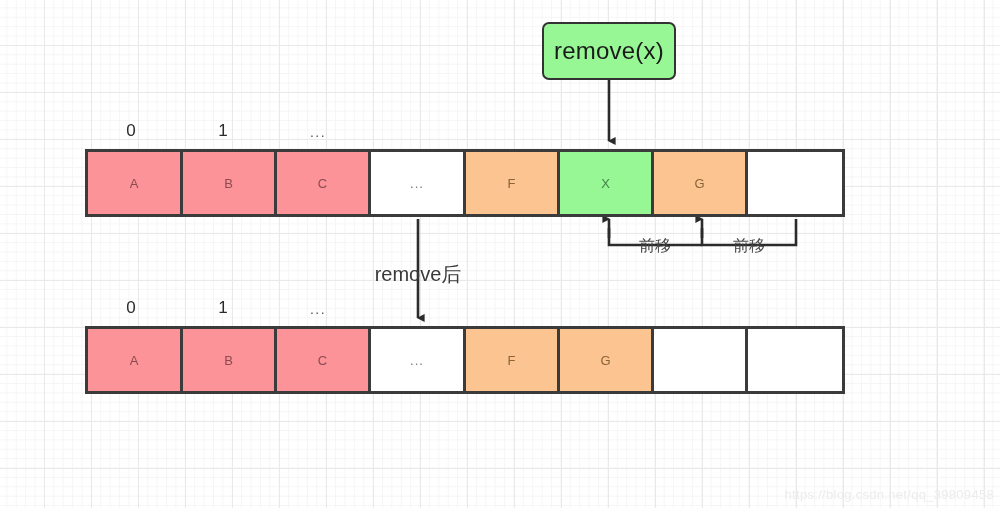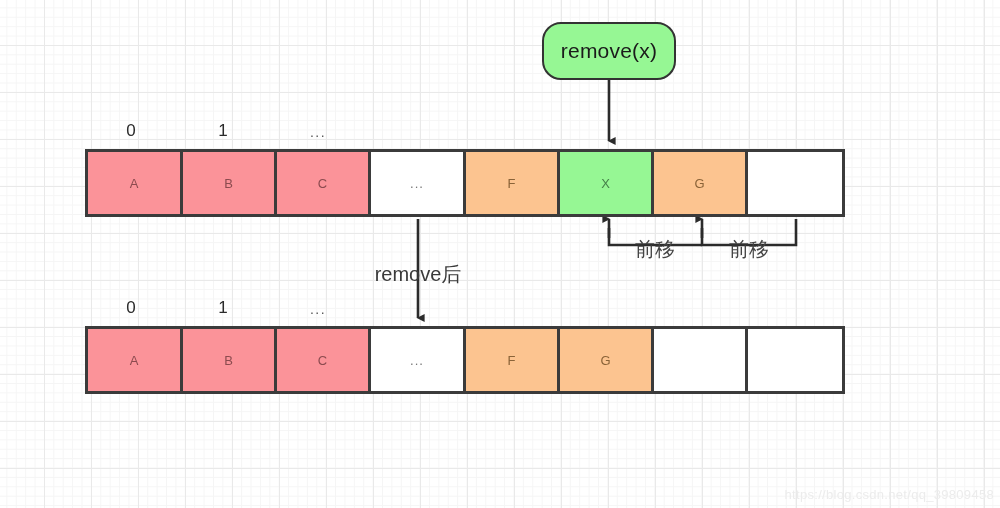--- a/index.html
+++ b/index.html
@@ -36,25 +36,25 @@
   
   #remove-box {
     position: absolute;
     left: 542px;
     top: 22px;
     width: 134px;
     height: 58px;
     box-sizing: border-box;
     background: #96f794;
     border: 2.5px solid #333333;
-    border-radius: 19px;
+    border-radius: 7px;
     display: flex;
     align-items: center;
     justify-content: center;
-    font-size: 21px;
+    font-size: 24px;
     color: #1b1b1b;
     letter-spacing: .2px;
   }
 
   
   .array-row {
     position: absolute;
     display: flex;
     box-sizing: border-box;
     border: 3px solid #3b3b3b;
@@ -100,21 +100,21 @@
 
   
   .edge-label {
     position: absolute;
     font-size: 20px;
     color: #3a3a3a;
     background: transparent;
     white-space: nowrap;
     transform: translateX(-50%);
   }
-  .edge-label.cjk { font-size: 20px; color: #444444; }
+  .edge-label.cjk { font-size: 16px; color: #444444; }
 
   
   #watermark {
     position: absolute;
     right: 6px;
     bottom: 6px;
     font-size: 13px;
     color: #ececec;
     letter-spacing: .3px;
     user-select: none;

